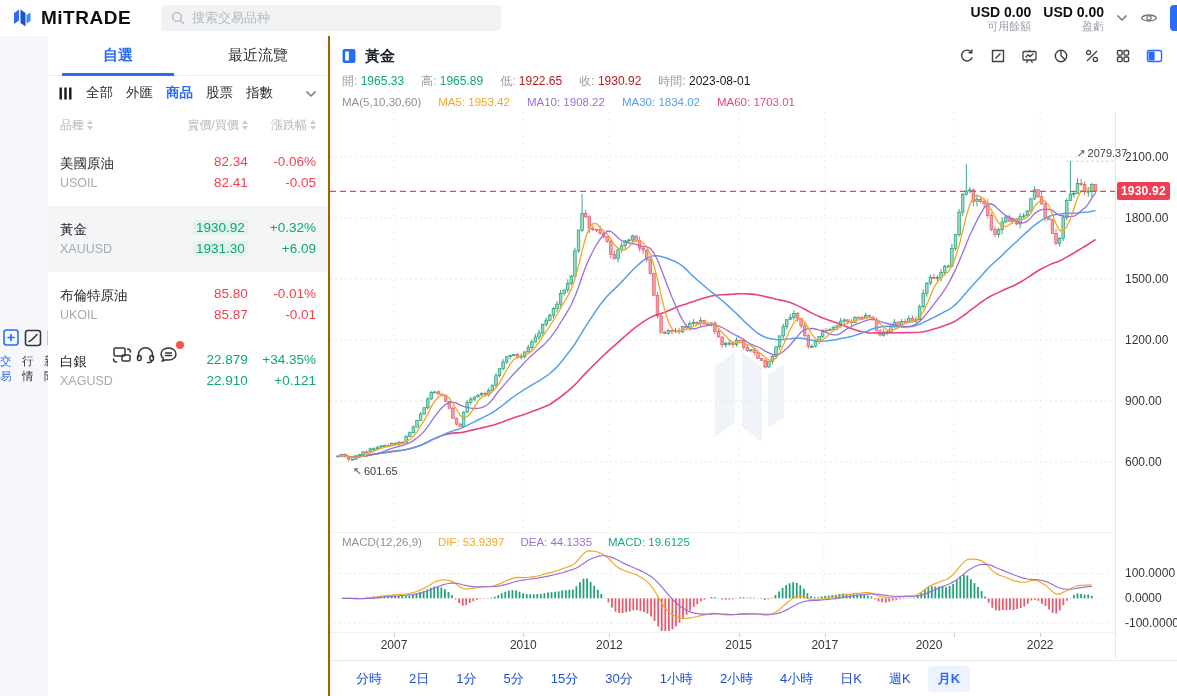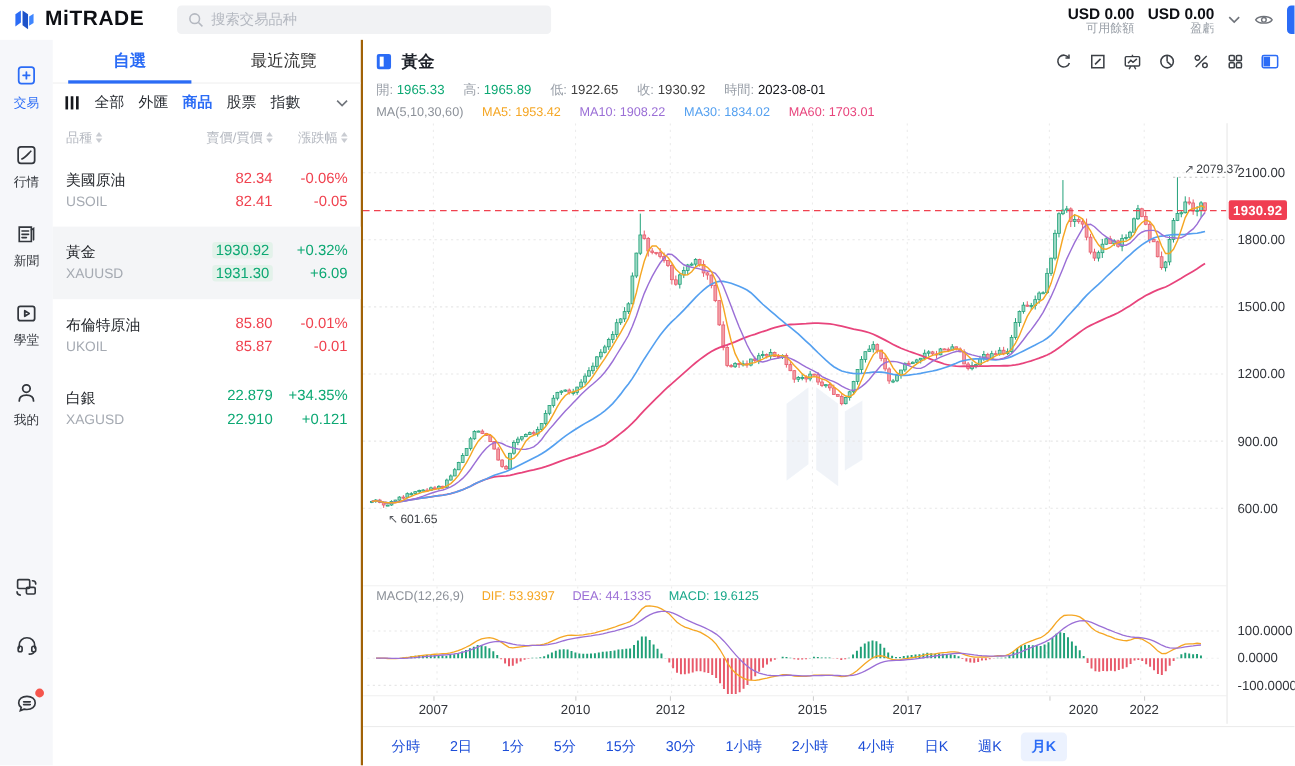--- a/index.html
+++ b/index.html
@@ -14,21 +14,21 @@
     display:flex; align-items:center; gap:7px; padding:0 10px; color:#b4b8c0; font-size:13px; }
   .top-right { margin-left:auto; display:flex; align-items:center; gap:12px; }
   .stat { text-align:right; line-height:1.15; }
   .stat-value { font-size:14px; font-weight:bold; color:#0d0f14; }
   .stat-label { font-size:11px; color:#9aa0a8; }
   .blue-sliver { width:7px; height:26px; background:#2b6cf6; border-radius:4px 0 0 4px; }
 
   
   .app { display:flex; height:660px; }
 
-  .nav { width:48px; background:#f6f7fa; display:flex; flex-direction:column; align-items:center; padding:22px 0 14px; }
+  .nav { width:48px; background:#f6f7fa; display:flex; align-items:center; padding:22px 0 14px; }
   .nav-item { display:flex; flex-direction:column; align-items:center; gap:3px; margin-bottom:29px;
     font-size:11.5px; color:#33373d; cursor:pointer; }
   .nav-item.active { color:#2b6cf6; }
   .nav-item svg { stroke:#33373d; }
   .nav-item.active svg { stroke:#2b6cf6; }
   .nav-spacer { flex:1; }
   .nav-foot { margin-bottom:26px; position:relative; cursor:pointer; }
   .nav-dot { position:absolute; top:-3px; right:-4px; width:8px; height:8px; border-radius:50%; background:#f5554c; }
 
   
@@ -60,21 +60,21 @@
   .pill { background:#e3f2ea; border-radius:3px; padding:0 3px; }
 
   
   .main { flex:1; display:flex; flex-direction:column; background:#fff; min-width:0; }
   .chart-title-row { height:32px; display:flex; align-items:center; padding:8px 14px 0 12px; }
   .chart-title { font-size:15px; font-weight:bold; margin-left:8px; }
   .toolbar { margin-left:auto; display:flex; align-items:center; gap:15px; }
   .tool { cursor:pointer; display:flex; }
   .ohlc-row { height:24px; display:flex; align-items:center; gap:17px; padding:2px 14px 0 12px; font-size:12px; white-space:nowrap; }
   .lbl { color:#999fa8; }
-  .v-up { color:#0ca873; } .v-dn { color:#404040; } .v-k { color:#16181d; }
+  .v-up { color:#0ca873; } .v-dn { color:#b91c1c; } .v-k { color:#16181d; }
   .ma-row { height:20px; display:flex; align-items:center; gap:17px; padding:0 14px 0 12px; font-size:11.5px; white-space:nowrap; }
   .ma0 { color:#8c9199; }
   .ma5c { color:#f5a623; } .ma10c { color:#9b6fd6; } .ma30c { color:#54a0f0; } .ma60c { color:#e8447c; }
 
   .chart-wrap { flex:1; position:relative; }
   #mainSvg { position:absolute; left:0; top:0; }
   #macdSvg { position:absolute; left:0; top:420px; border-top:1px solid #f2f2f2; }
   .y-axis { position:absolute; left:785px; top:0; width:62px; height:546px; border-left:1px solid #e8e8e8; }
   .ytick { position:absolute; left:9px; font-size:12px; color:#33363c; }
   .price-tag { position:absolute; left:1px; background:#f03e52; color:#fff; font-size:12px; font-weight:bold;
@@ -1058,21 +1058,21 @@
           <div class="xtick" style="left: 64.004px;">2007</div>
           <div class="xtickmark" style="left: 193.244px;"></div>
           <div class="xtick" style="left: 193.244px;">2010</div>
           <div class="xtickmark" style="left: 279.404px;"></div>
           <div class="xtick" style="left: 279.404px;">2012</div>
           <div class="xtickmark" style="left: 408.644px;"></div>
           <div class="xtick" style="left: 408.644px;">2015</div>
           <div class="xtickmark" style="left: 494.804px;"></div>
           <div class="xtick" style="left: 494.804px;">2017</div>
           <div class="xtickmark" style="left: 624.044px;"></div>
-          <div class="xtick" style="left: 655px;">2020</div>
+          <div class="xtick" style="left: 599px;">2020</div>
           <div class="xtickmark" style="left: 710.204px;"></div>
           <div class="xtick" style="left: 710.204px;">2022</div>
         </div>
       <div class="y-axis" id="yAxis">
           <div class="ytick" style="top: 38px;">2100.00</div>
           <div class="ytick" style="top: 99px;">1800.00</div>
           <div class="ytick" style="top: 160px;">1500.00</div>
           <div class="ytick" style="top: 221px;">1200.00</div>
           <div class="ytick" style="top: 282px;">900.00</div>
           <div class="ytick" style="top: 343px;">600.00</div>

